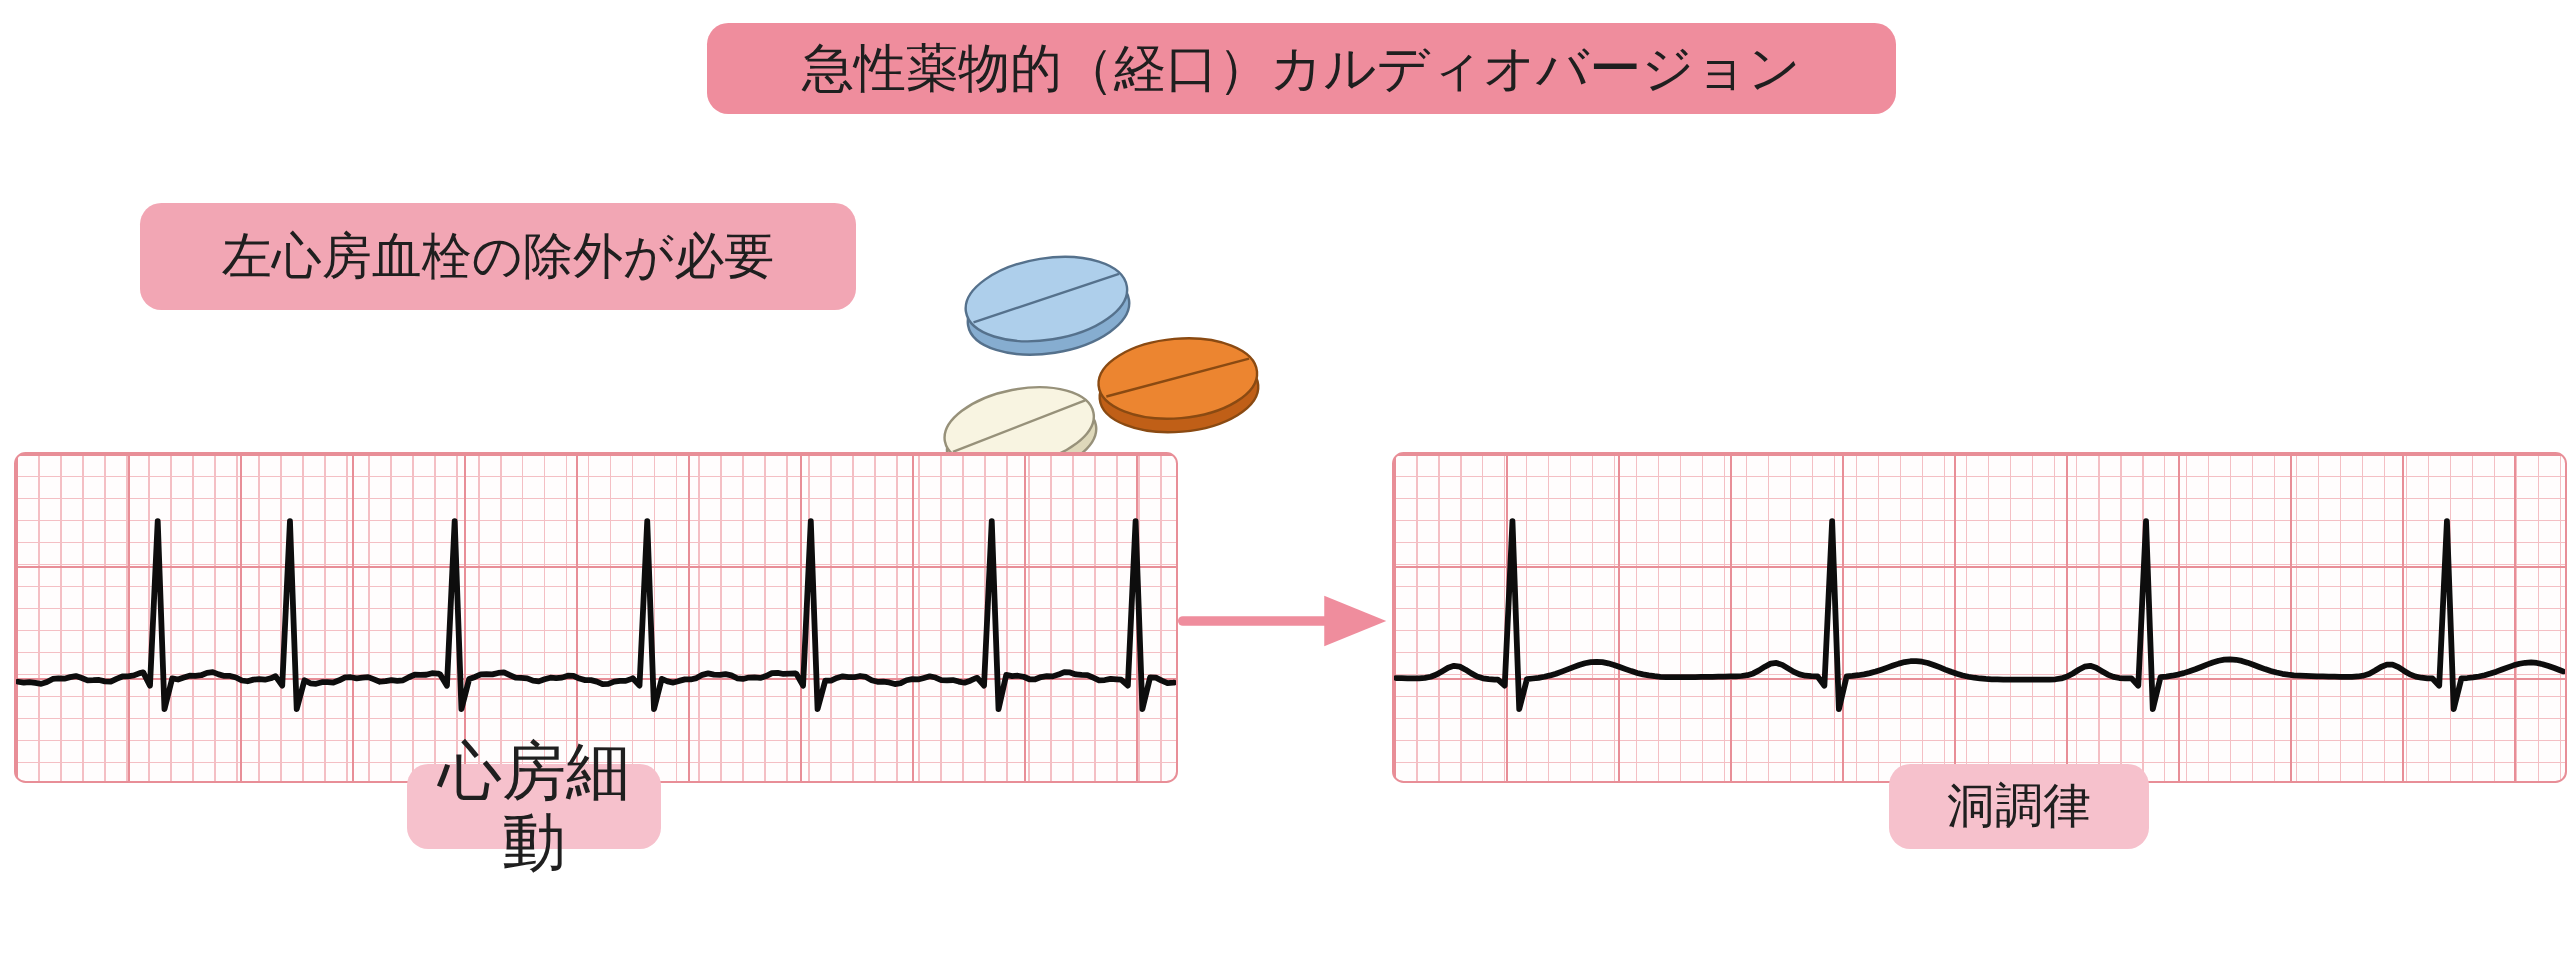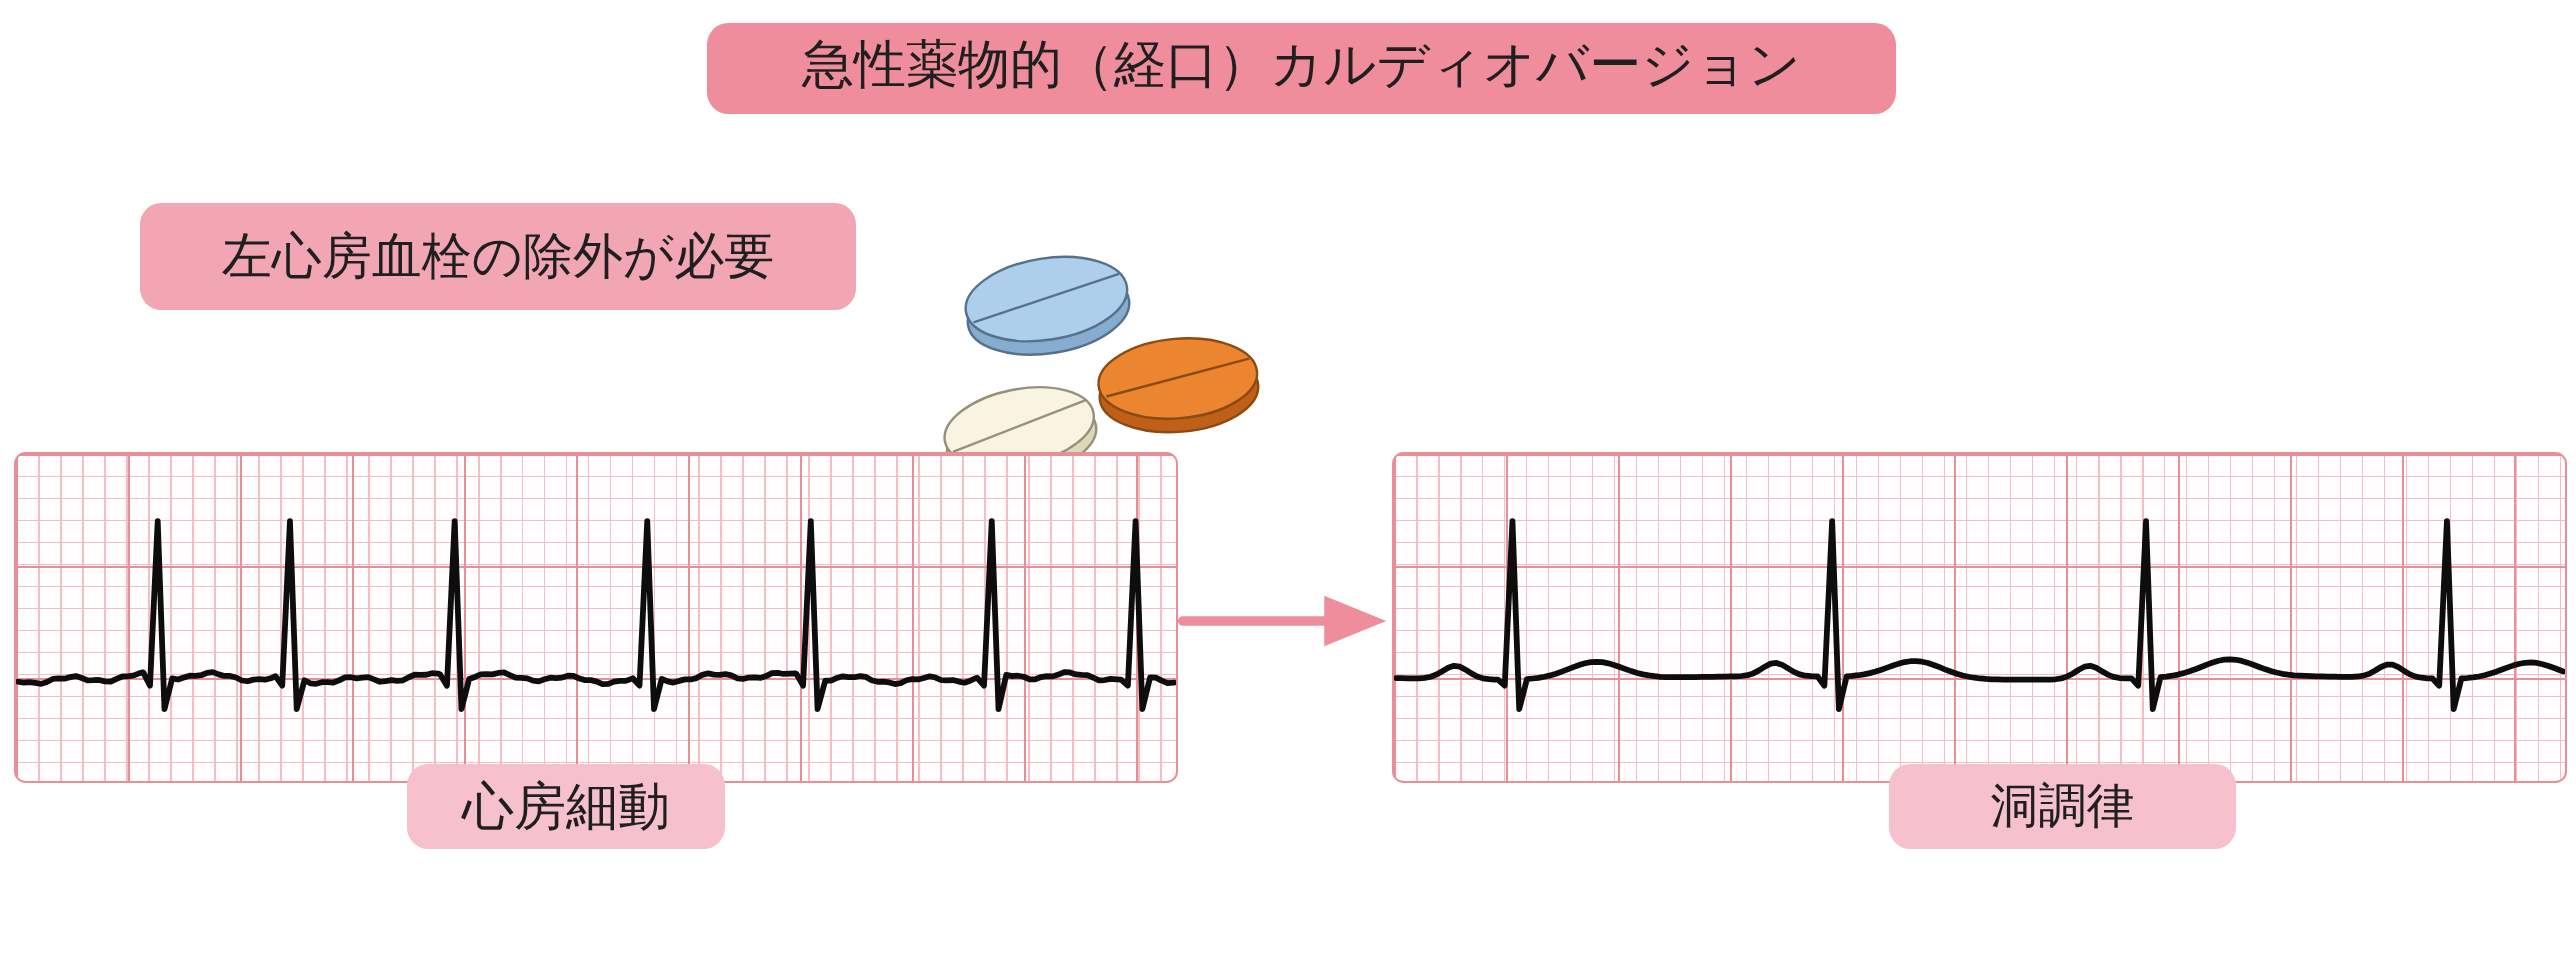--- a/index.html
+++ b/index.html
@@ -22,34 +22,33 @@
     display:flex;align-items:center;justify-content:center;
     border-radius:21.3px;
     color:var(--text);
     text-align:center;
     line-height:1.1;
   }
   #title-box{
     left:707px;top:23px;width:1189px;height:91px;
     background:var(--title-bg);
     font-size:52px;
-    font-family:Liberation Mono, monospace;
   }
   #precondition-box{
     left:140px;top:203px;width:716px;height:107px;
     background:var(--precondition-bg);
     font-size:50px;
   }
   #afib-label{
-    left:407px;top:764px;width:318px;height:85px;
+    left:407px;top:764px;width:254px;height:85px;
     background:var(--label-bg);
-    font-size:52px;
+    font-size:64px;
   }
   #sinus-label{
-    left:1889px;top:764px;width:347px;height:85px;
+    left:1889px;top:764px;width:260px;height:85px;
     background:var(--label-bg);
     font-size:48px;
   }
 
   .ecg-strip{
     position:absolute;
     background-color:var(--strip-bg);
     background-image:
       repeating-linear-gradient(to right,  var(--grid-major) 0 2.4px, transparent 2.4px 112px),
       repeating-linear-gradient(to bottom, var(--grid-major) 0 2.4px, transparent 2.4px 112px),

